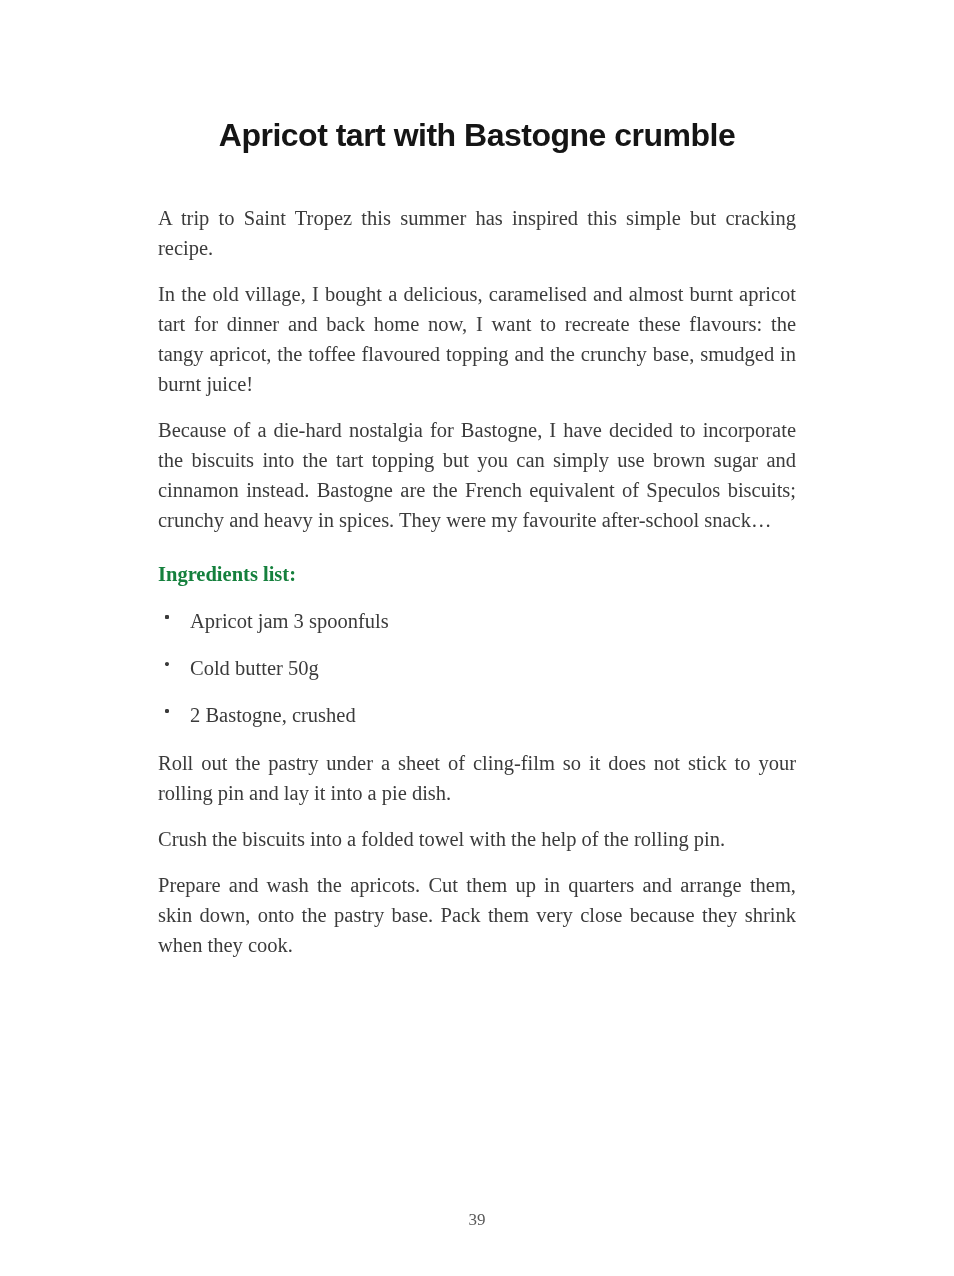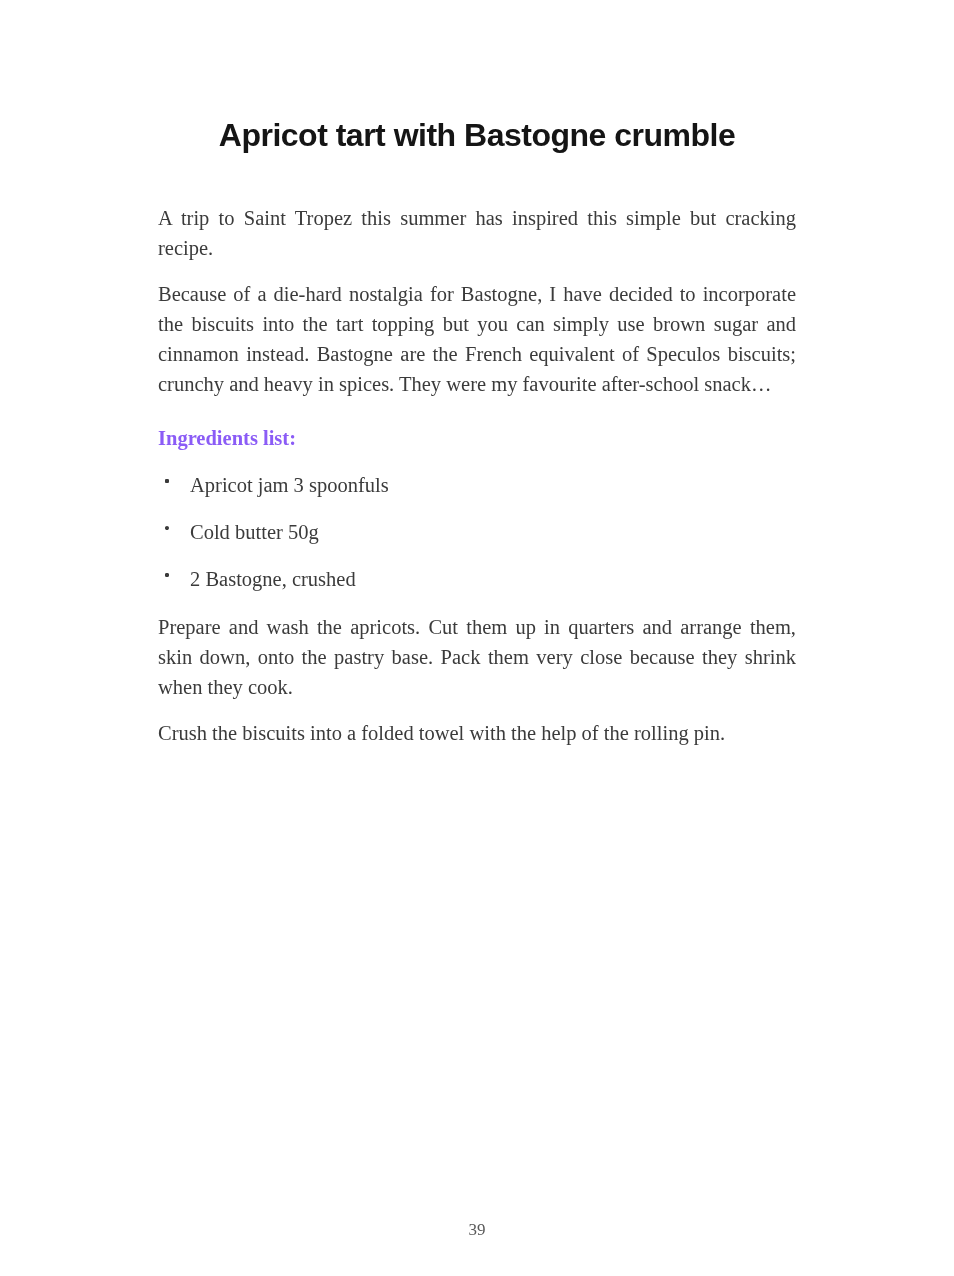--- a/index.html
+++ b/index.html
@@ -35,21 +35,21 @@
     text-align-last: left;
   }
   .para.first-after-title {
     margin-top: 45px;
   }
   .ing-heading {
     margin: 24px 0 0 0;
     font-size: 20.5px;
     line-height: 30px;
     font-weight: 700;
-    color: #8b5cf6;
+    color: #15803d;
   }
   .ing-list {
     list-style: none;
     margin: 0 0 18px 0;
   }
   .ing-item {
     position: relative;
     margin: 17px 0;
     padding-left: 32px;
     font-size: 20.5px;
@@ -57,37 +57,38 @@
   }
   .bullet {
     position: absolute;
     left: 6px;
     top: -3px;
     font-size: 17px;
     color: #3b3b3b;
   }
   .page-number {
     position: absolute;
-    bottom: 36px;
+    bottom: 46px;
     left: 0;
     width: 100%;
     text-align: center;
     font-size: 17px;
     color: #5a5a5a;
   }
 </style>
 </head>
 <body>
 
 <div class="page">
   <div class="content">
 
     <h1 class="doc-title">Apricot tart with Bastogne crumble</h1>
 
     <p class="para first-after-title">A trip to Saint Tropez this summer has inspired this simple but cracking recipe.</p>
+    <p class="para">In the old village, I bought a delicious, caramelised and almost burnt apricot tart for dinner and back home now, I want to recreate these flavours: the tangy apricot, the toffee flavoured topping and the crunchy base, smudged in burnt juice!</p>
     <p class="para">Because of a die-hard nostalgia for Bastogne, I have decided to incorporate the biscuits into the tart topping but you can simply use brown sugar and cinnamon instead. Bastogne are the French equivalent of Speculos biscuits; crunchy and heavy in spices. They were my favourite after-school snack…</p>
 
     <p class="ing-heading">Ingredients list:</p>
 
     <ul class="ing-list">
       <li class="ing-item">
         <span class="bullet">•</span>
       </li>
       <li class="ing-item">
         <span class="bullet">•</span>
@@ -102,19 +103,20 @@
       </li>
       <li class="ing-item">
         <span class="bullet">•</span>
       </li>
       <li class="ing-item">
         <span class="bullet">•</span>
         <span>2 Bastogne, crushed</span>
       </li>
     </ul>
 
+    <p class="para">Roll out the pastry under a sheet of cling-film so it does not stick to your rolling pin and lay it into a pie dish.</p>
+    <p class="para">Crush the biscuits into a folded towel with the help of the rolling pin.</p>
     <p class="para">Prepare and wash the apricots. Cut them up in quarters and arrange them, skin down, onto the pastry base. Pack them very close because they shrink when they cook.</p>
-    <p class="para">Crush the biscuits into a folded towel with the help of the rolling pin.</p>
 
   </div>
 
   <div class="page-number">39</div>
 </div>
 
 </body></html>

